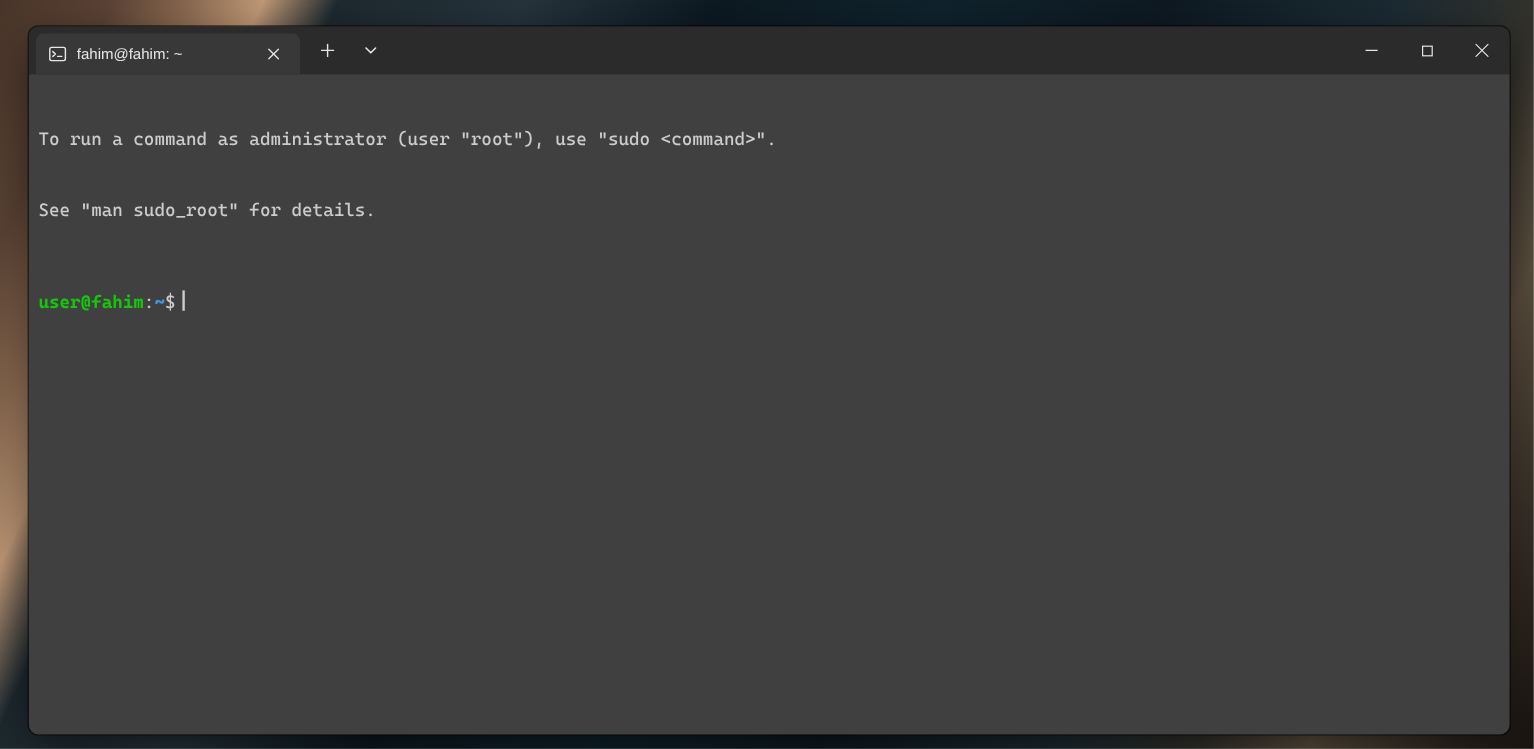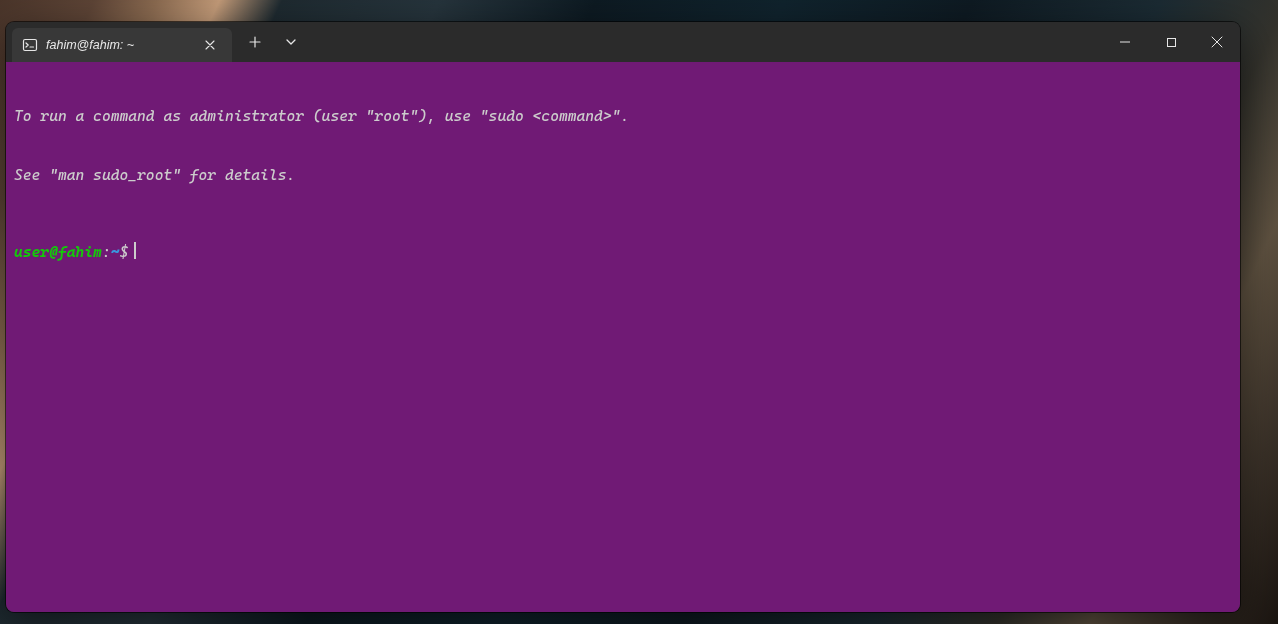--- a/index.html
+++ b/index.html
@@ -9,31 +9,30 @@
     background:
       linear-gradient(115deg,
         #4a352a 0%, #5d4436 6%, #8a6a50 10%, #c29a78 14%,
         #1e2a30 18%, #26343c 28%, #0d1a22 38%, #10232d 50%,
         #0e1a22 62%, #1b2b33 74%, #33322c 82%, #5e5140 88%,
         #3a3128 94%, #1a1410 100%);
     position: relative;
   }
   .window {
     position: absolute;
-    left: 6px;
+    left: 24px;
     top: 22px;
     width: 1234px;
     height: 590px;
     background: #2b2b2b;
     border-radius: 8px;
     box-shadow: 0 12px 40px rgba(0,0,0,0.55), 0 0 0 1px rgba(0,0,0,0.6);
     overflow: hidden;
     display: flex;
     flex-direction: column;
-    font-style: italic;
   }
   .titlebar {
     height: 40px;
     background: #2b2b2b;
     display: flex;
     align-items: stretch;
     user-select: none;
   }
   .tabstrip {
     display: flex;
@@ -85,21 +84,21 @@
     display: flex;
     align-items: stretch;
   }
   .win-btn {
     width: 46px;
     display: inline-flex; align-items: center; justify-content: center;
     color: #e6e6e6;
   }
   .terminal-body {
     flex: 1;
-    background: #701a75;
+    background: #404040;
     color: #cccccc;
     font-family: "Cascadia Mono", "Consolas", "DejaVu Sans Mono", monospace;
     font-size: 15px;
     line-height: 1.3;
     padding: 6px 8px;
     white-space: pre-wrap;
     overflow: hidden;
   }
   .motd { color: #cccccc; }
   .prompt-line { margin-top: 18px; }

